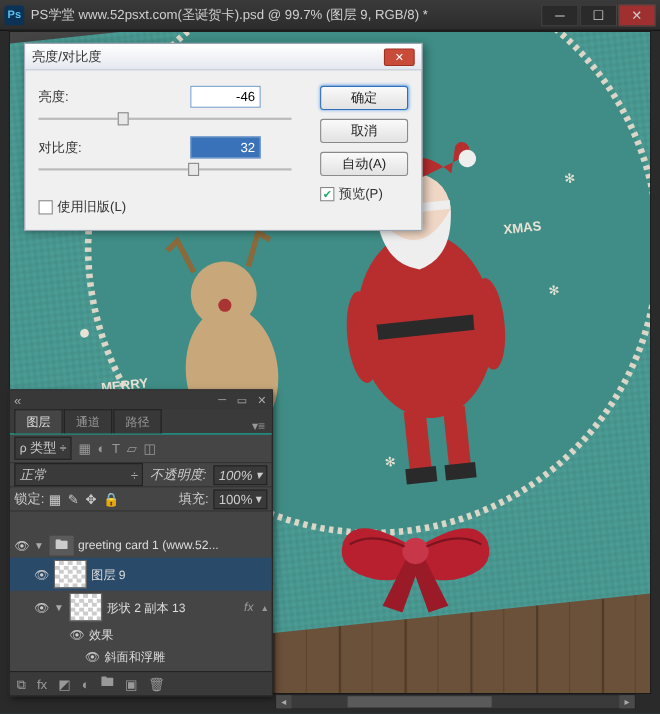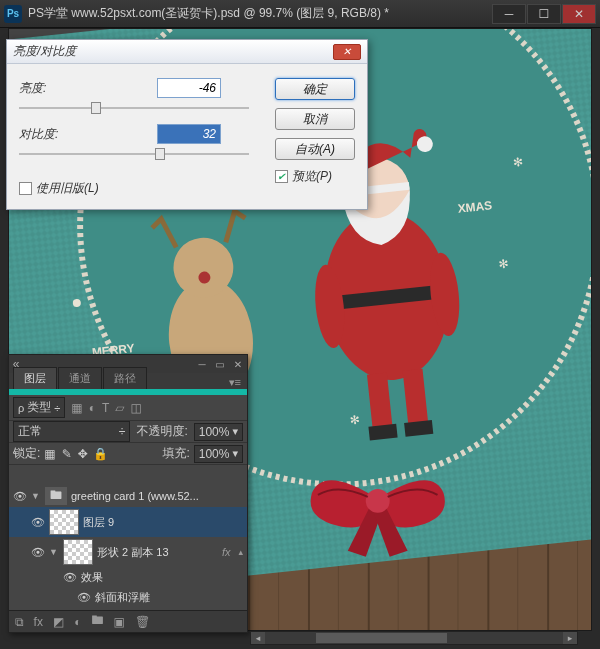--- a/index.html
+++ b/index.html
@@ -11,21 +11,21 @@
 .titlebar .title{flex:1;white-space:nowrap;overflow:hidden;}
 .titlebar .winbtns{display:flex;}
 .titlebar .winbtn{width:34px;height:20px;margin-left:1px;background:#2a2a2a;color:#ccc;display:flex;align-items:center;justify-content:center;border:1px solid #444;}
 .titlebar .close-btn{background:#a03030;}
 
 
 .canvas-area{position:absolute;left:8px;top:28px;right:8px;bottom:18px;background:#444;border:1px solid #1a1a1a;overflow:hidden;}
 .art{position:absolute;left:0;top:0;width:100%;height:100%;}
 
 
-.dialog{position:absolute;left:6px;top:39px;width:362px;background:#f0f0f0;border:1px solid #9aa4b2;box-shadow:2px 2px 8px rgba(0,0,0,.4);font-style:italic;}
+.dialog{position:absolute;left:22px;top:39px;width:362px;background:#f0f0f0;border:1px solid #9aa4b2;box-shadow:2px 2px 8px rgba(0,0,0,.4);}
 .dialog .dlg-title{height:24px;background:linear-gradient(#fff,#e4e8ef);border-bottom:1px solid #c0c8d4;display:flex;align-items:center;padding:0 6px;font-size:12px;color:#333;}
 .dialog .dlg-title span{flex:1;}
 .dialog .dlg-close{width:28px;height:16px;background:#c94b3a;border:1px solid #a03020;border-radius:2px;color:#fff;display:flex;align-items:center;justify-content:center;font-size:10px;}
 .dialog .dlg-body{padding:14px 12px 12px;}
 .dialog .row{display:flex;align-items:center;margin-bottom:4px;}
 .dialog .lbl{width:66px;color:#333;}
 .dialog .val{width:64px;height:20px;border:1px solid #7da2ce;background:#fff;text-align:right;padding:0 4px;font-size:12px;line-height:18px;}
 .dialog .val.sel{background:#3a72b9;color:#fff;padding-left:34px;}
 .dialog .btncol{position:absolute;right:12px;top:38px;width:80px;margin-left:40px;}
 .dialog .btn{width:80px;height:22px;margin-bottom:8px;background:linear-gradient(#fafafa,#e2e2e2);border:1px solid #8a8a8a;border-radius:3px;display:flex;align-items:center;justify-content:center;color:#222;}
@@ -36,28 +36,28 @@
 .dialog .checks{display:flex;align-items:center;margin-top:20px;}
 .dialog .check{display:flex;align-items:center;gap:4px;color:#333;}
 .dialog .cbox{width:13px;height:13px;border:1px solid #888;background:#fff;display:flex;align-items:center;justify-content:center;font-size:10px;color:#2a6;}
 
 
 .panel{position:absolute;left:8px;top:354px;width:240px;bottom:16px;background:#454545;border:1px solid #222;box-shadow:2px 2px 6px rgba(0,0,0,.5);color:#ccc;}
 .panel .ptitle{height:18px;background:#383838;display:flex;align-items:center;}
 .panel .ptitle .chev{width:14px;text-align:center;color:#aaa;}
 .panel .ptitle .winctl{margin-left:auto;display:flex;}
 .panel .ptitle .winctl span{width:18px;text-align:center;color:#aaa;font-size:10px;}
-.panel .tabs{height:22px;background:#3a3a3a;display:flex;align-items:flex-end;padding-left:4px;border-bottom:6px solid #14b8a6;}
+.panel .tabs{height:22px;background:#3a3a3a;display:flex;align-items:flex-end;padding-left:4px;border-bottom:1px solid #14b8a6;}
 .panel .tab{padding:3px 10px;background:#454545;color:#ddd;margin-right:1px;border:1px solid #222;border-bottom:none;font-size:11px;}
 .panel .tab.inactive{background:#383838;color:#999;}
 .panel .toolbar{height:26px;display:flex;align-items:center;gap:2px;padding:0 4px;border-bottom:1px solid #333;}
 .panel .mini-select{background:#3a3a3a;border:1px solid #222;color:#ccc;padding:1px 4px;font-size:11px;display:flex;align-items:center;gap:3px;}
 .panel .tbicons{display:flex;gap:6px;margin-left:4px;}
 .panel .tbicons span{color:#999;font-size:12px;}
-.panel .opacity-row{height:22px;display:flex;align-items:center;padding:0 4px;gap:6px;font-size:11px;border-bottom:1px solid #333;}
+.panel .opacity-row{height:22px;display:flex;align-items:center;padding:0 4px;gap:6px;font-size:11px;border-bottom:1px solid #333;font-style:italic;}
 .panel .opacity-row .wide{flex:1;}
 .panel .lock-row{height:22px;display:flex;align-items:center;padding:0 4px;gap:4px;font-size:11px;border-bottom:1px solid #333;}
 .panel .lock-row .icons{display:flex;gap:6px;}
 .panel .tree{position:absolute;top:130px;left:0;right:0;bottom:22px;overflow:hidden;}
 .panel .lrow{display:flex;align-items:center;padding:2px 4px;gap:4px;min-height:20px;}
 .panel .eye{width:14px;color:#ccc;font-size:11px;}
 .panel .arrow{width:10px;color:#aaa;font-size:9px;}
 .panel .thumb{width:30px;height:26px;border:1px solid #666;background:#ddd;flex-shrink:0;}
 .panel .thumb.checker{background:repeating-conic-gradient(#ccc 0 25%,#fff 0 50%) 0 0/8px 8px;}
 .panel .thumb.folder{background:#5a5a5a;display:flex;align-items:center;justify-content:center;border:none;width:22px;height:18px;}

